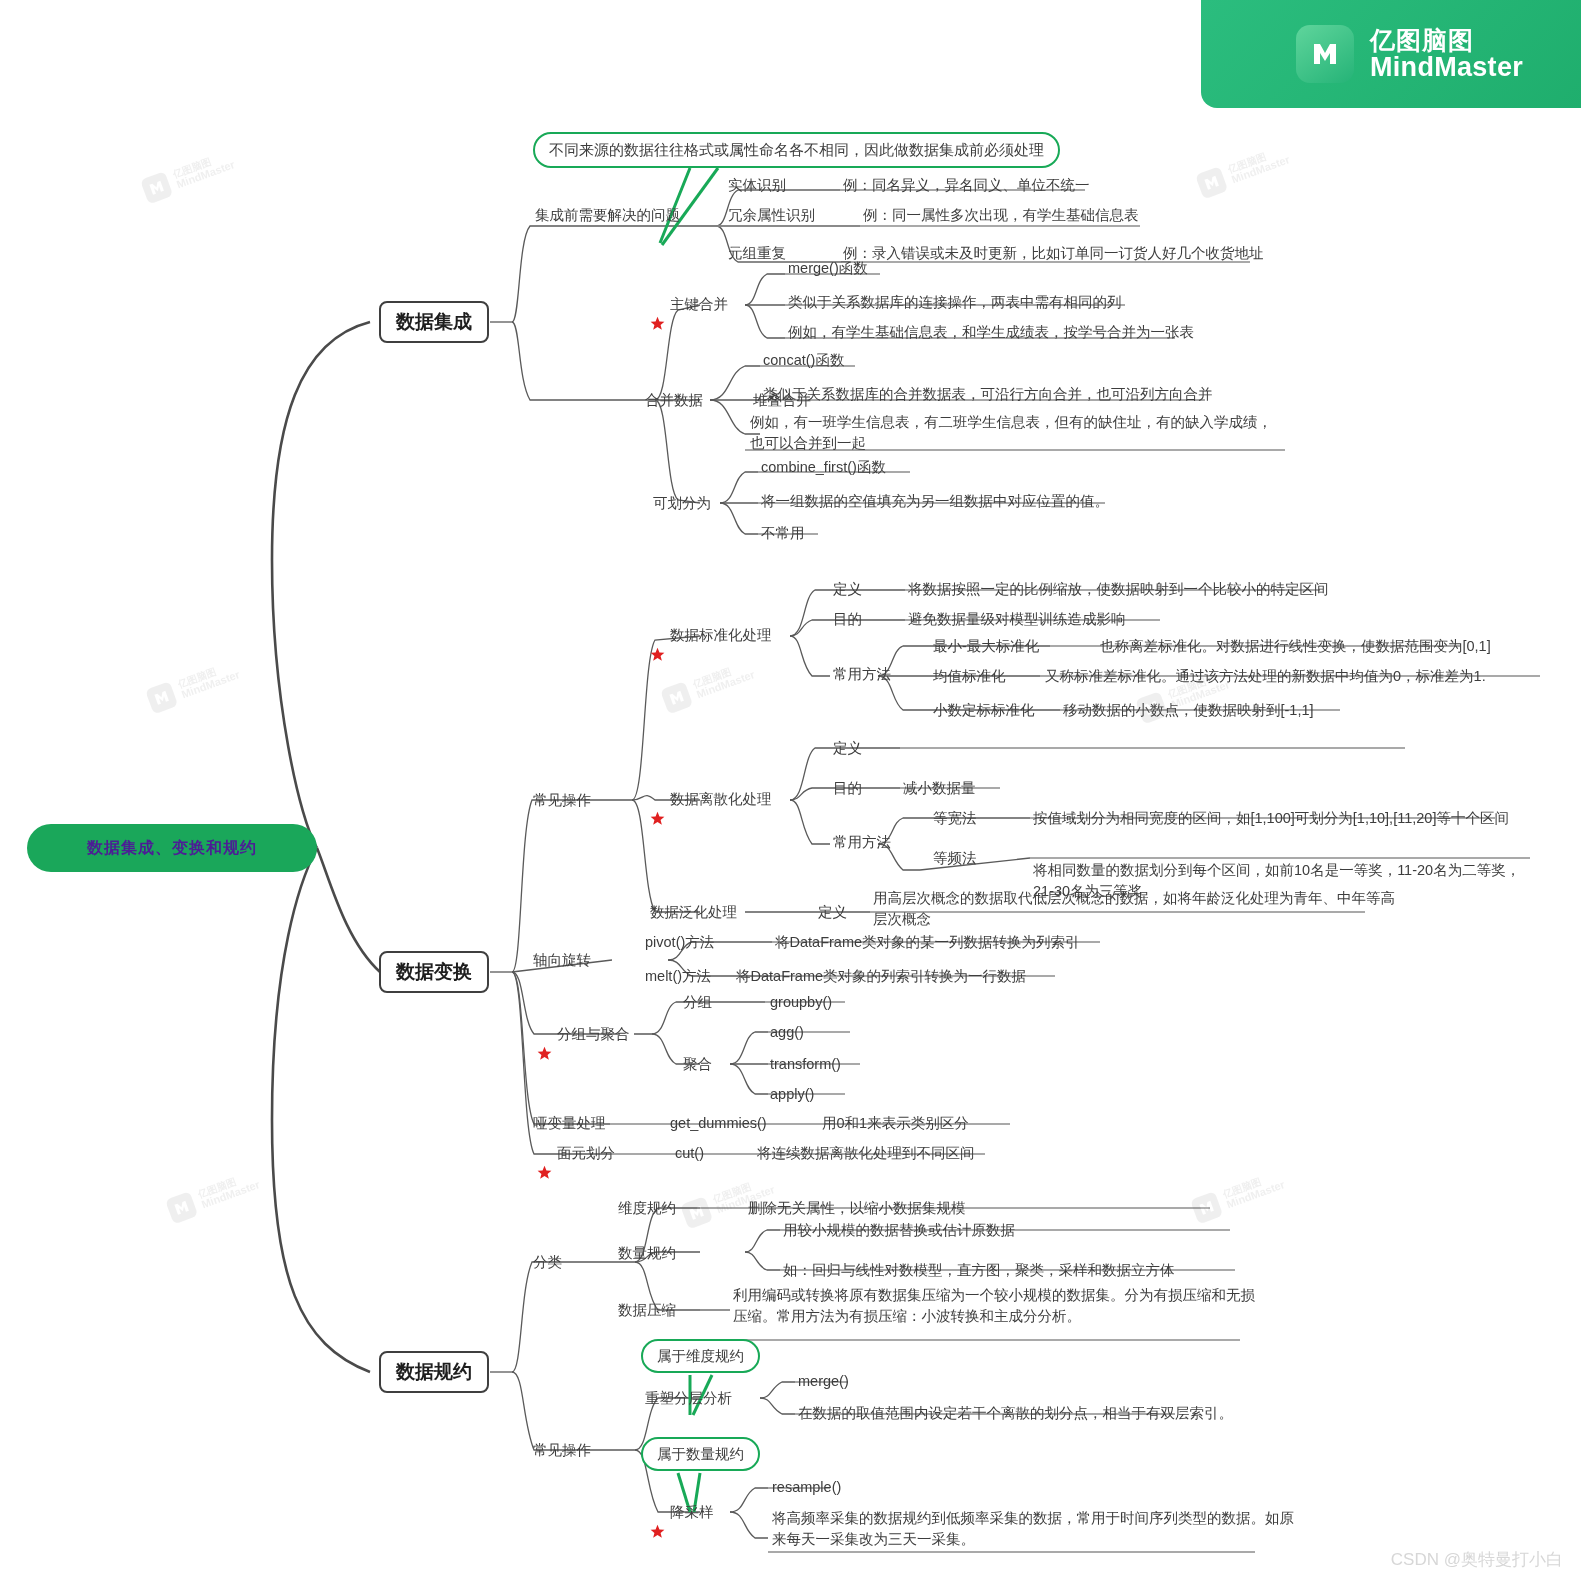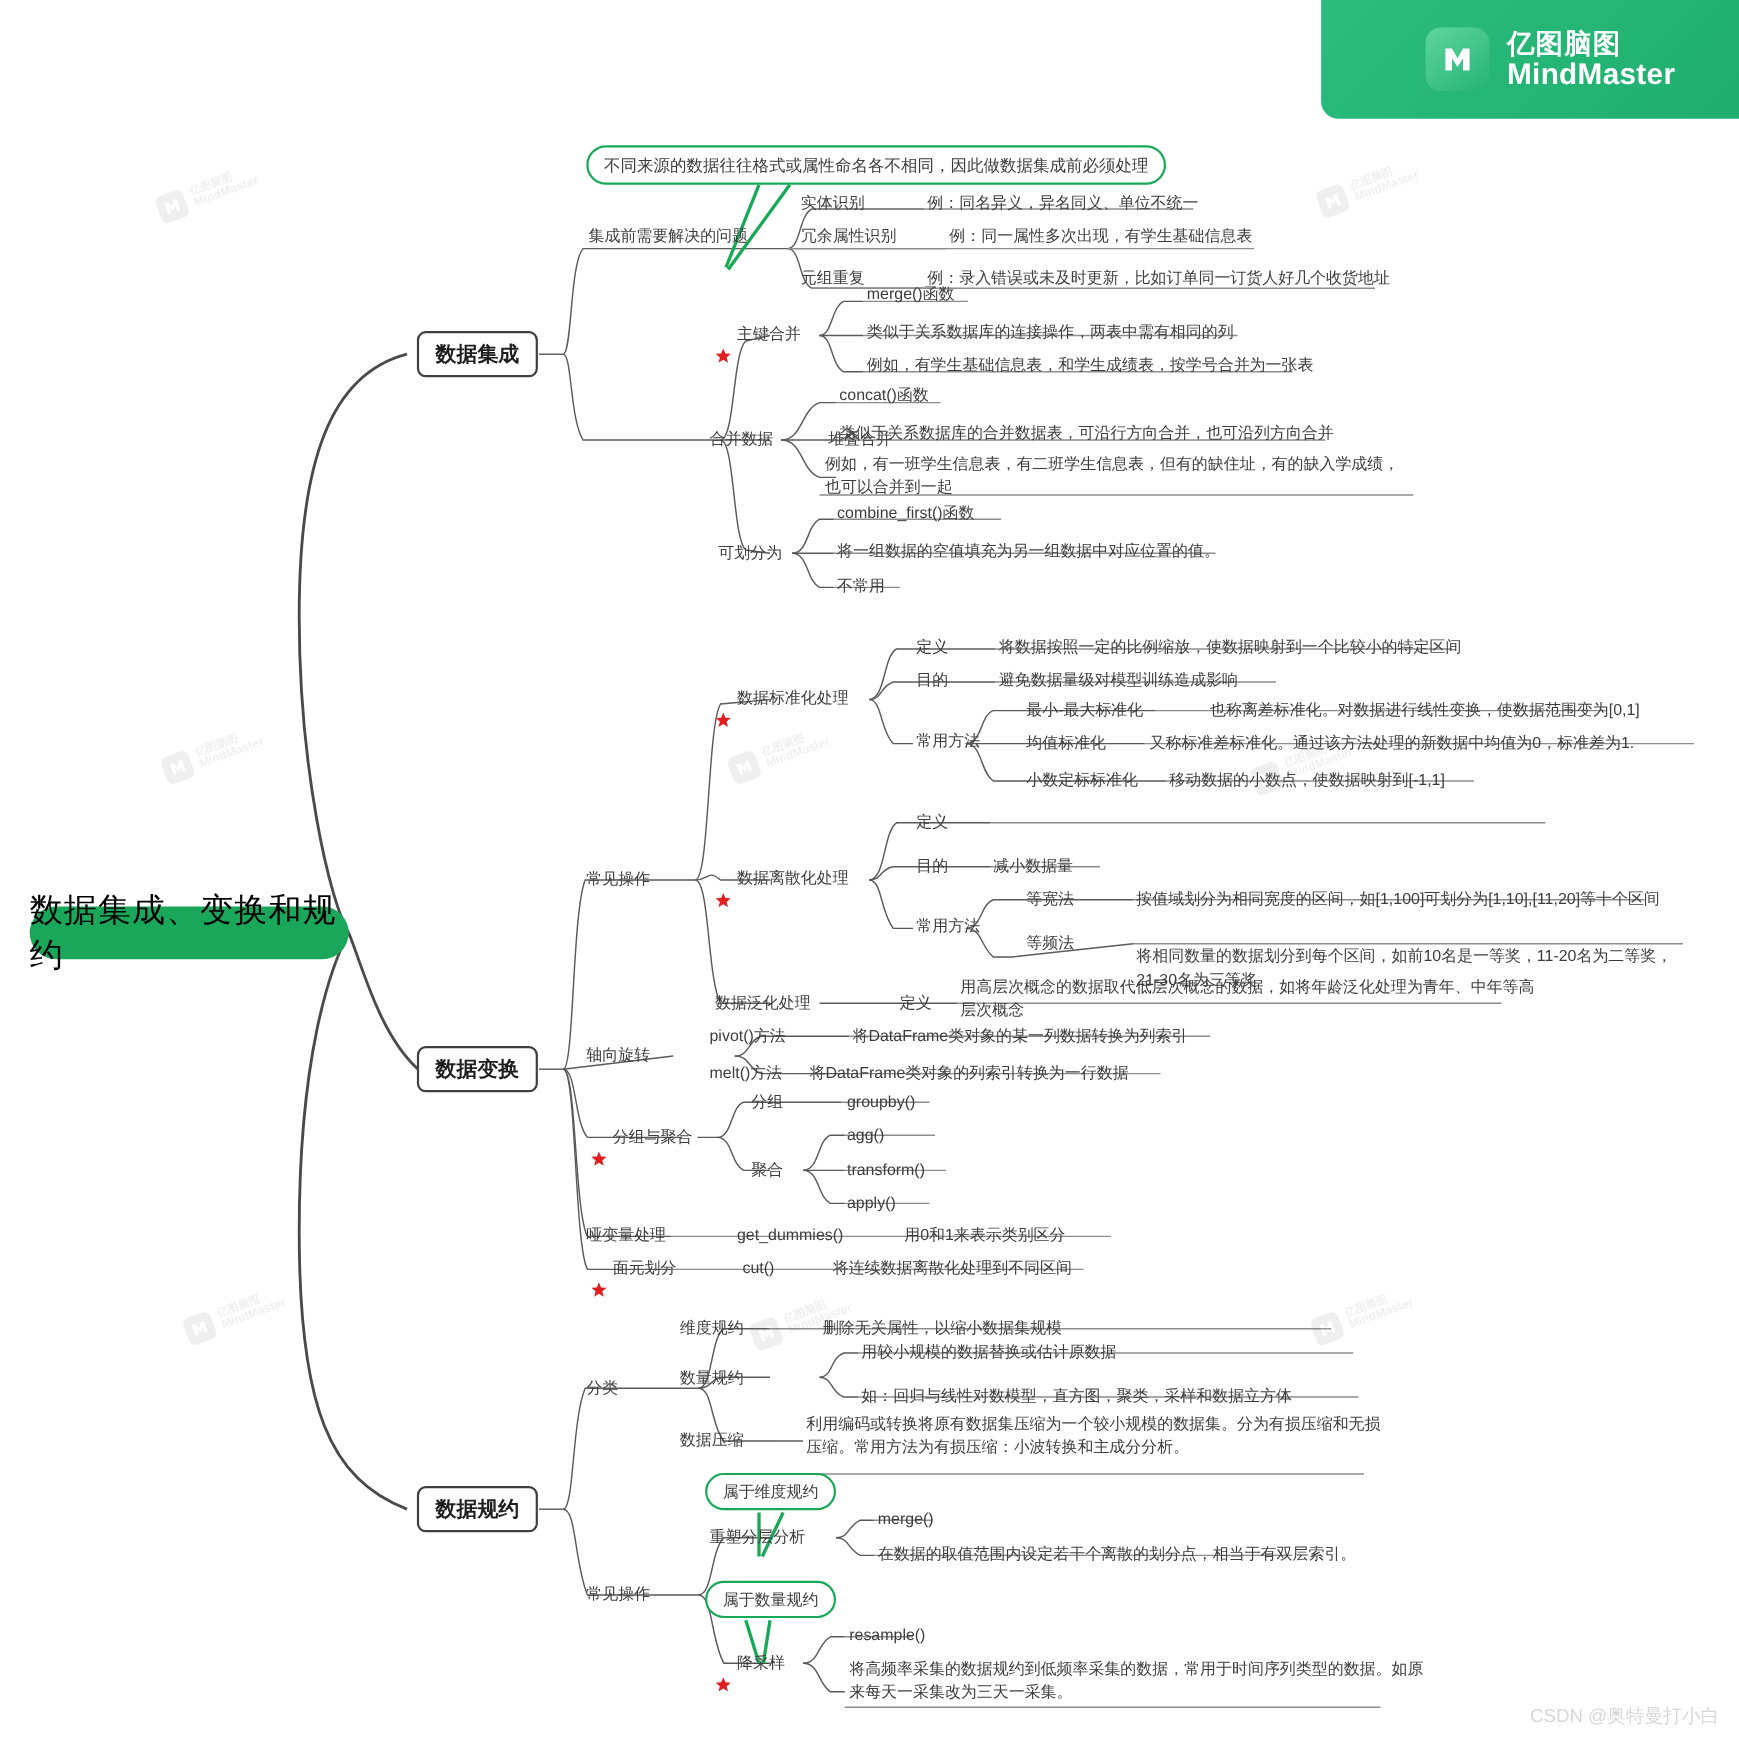--- a/index.html
+++ b/index.html
@@ -30,21 +30,21 @@
     display:flex;align-items:center;justify-content:center;flex:0 0 auto;
   }
   .logo-text{ display:flex;flex-direction:column;line-height:1.05; color:#fff; }
   .logo-cn{ font-size:25px; font-weight:bold; letter-spacing:1px;}
   .logo-en{ font-size:27px; font-weight:bold; letter-spacing:0.3px;}
 
   
   .root-node{
     position:absolute; left:27px; top:824px; width:290px; height:48px;
     background:#1aa75a; border-radius:24px;
-    color:#000000; font-size:30px; font-weight:normal;
+    color:#4c1d95; font-size:16px; font-weight:bold;
     display:flex; align-items:center; justify-content:center;
     letter-spacing:1px;
   }
 
   
   .branch-box{
     position:absolute; border:2px solid #3f3f3f; border-radius:8px;
     background:#fff; color:#1e1e1e; font-size:19px; font-weight:bold;
     display:flex; align-items:center; justify-content:center;
     height:42px; width:110px;

